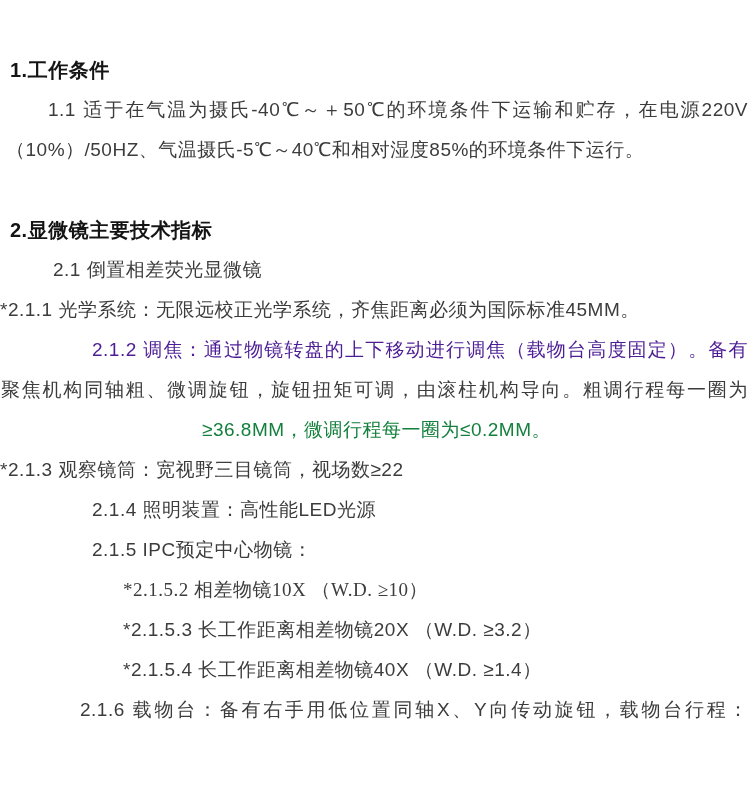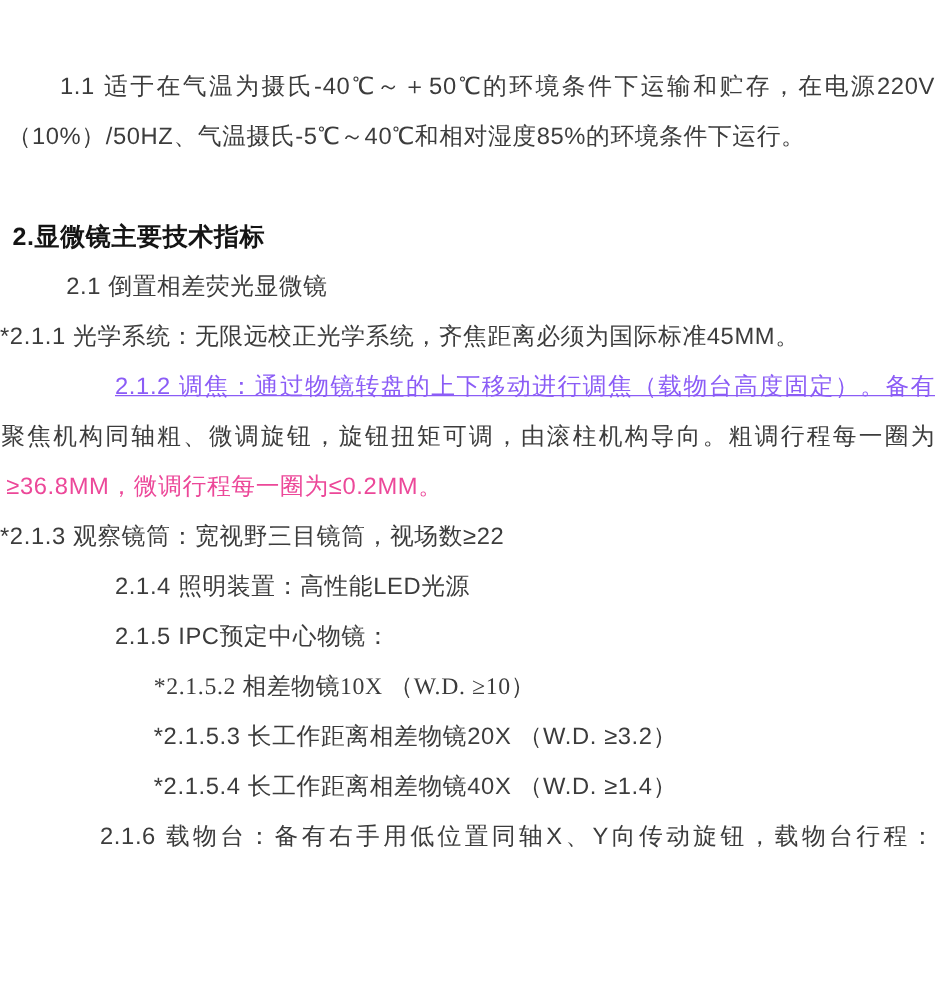--- a/index.html
+++ b/index.html
@@ -54,29 +54,30 @@
   .ind-p3s { }
   .ind-p3  { margin-left: 92px; }
   .ind-p3x { margin-left: 80px; }
   .ind-p4  { margin-left: 123px; }
 </style>
 </head>
 <body>
 
 <div class="page">
   <div class="doc" id="doc">
+      <div class="line heading ind-h" style="color: rgb(20, 20, 20);">1.工作条件</div>
       <div class="line body ind-p1 justify" style="color: rgb(60, 60, 60);">1.1 适于在气温为摄氏-40℃～＋50℃的环境条件下运输和贮存，在电源220V</div>
       <div class="line body ind-p0a" style="color: rgb(60, 60, 60);">（10%）/50HZ、气温摄氏-5℃～40℃和相对湿度85%的环境条件下运行。</div>
       <div class="line blank ind-p0" style="color: rgb(60, 60, 60);"></div>
       <div class="line heading ind-h" style="color: rgb(20, 20, 20);">2.显微镜主要技术指标</div>
       <div class="line body ind-p2" style="color: rgb(60, 60, 60);">2.1 倒置相差荧光显微镜</div>
       <div class="line body ind-p3s" style="color: rgb(60, 60, 60);">*2.1.1 光学系统：无限远校正光学系统，齐焦距离必须为国际标准45MM。</div>
-      <div class="line body ind-p3 justify" style="color: #8b5cf6; text-decoration: underline;">2.1.2 调焦：通过物镜转盘的上下移动进行调焦（载物台高度固定）。备有</div>
+      <div class="line body ind-p3 justify" style="color: #4c1d95;">2.1.2 调焦：通过物镜转盘的上下移动进行调焦（载物台高度固定）。备有</div>
       <div class="line body ind-p0 justify" style="color: rgb(60, 60, 60);">聚焦机构同轴粗、微调旋钮，旋钮扭矩可调，由滚柱机构导向。粗调行程每一圈为</div>
-      <div class="line body ind-p0b" style="color: #ec4899;">≥36.8MM，微调行程每一圈为≤0.2MM。</div>
+      <div class="line body ind-p0b" style="color: #15803d; text-align: center;">≥36.8MM，微调行程每一圈为≤0.2MM。</div>
       <div class="line body ind-p3s" style="color: rgb(60, 60, 60);">*2.1.3 观察镜筒：宽视野三目镜筒，视场数≥22</div>
       <div class="line body ind-p3" style="color: rgb(60, 60, 60);">2.1.4 照明装置：高性能LED光源</div>
       <div class="line body ind-p3" style="color: rgb(60, 60, 60);">2.1.5 IPC预定中心物镜：</div>
       <div class="line body ind-p4" style="color: rgb(60, 60, 60); font-family: Liberation Serif, serif;">*2.1.5.2 相差物镜10X （W.D. ≥10）</div>
       <div class="line body ind-p4" style="color: rgb(60, 60, 60);">*2.1.5.3 长工作距离相差物镜20X （W.D. ≥3.2）</div>
       <div class="line body ind-p4" style="color: rgb(60, 60, 60);">*2.1.5.4 长工作距离相差物镜40X （W.D. ≥1.4）</div>
       <div class="line body ind-p3x justify" style="color: rgb(60, 60, 60);">2.1.6 载物台：备有右手用低位置同轴X、Y向传动旋钮，载物台行程：</div>
     </div>
 </div>
 

